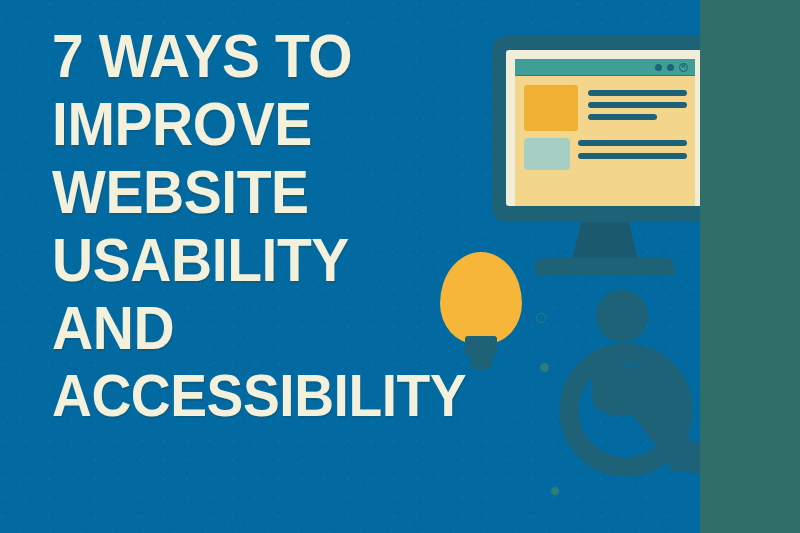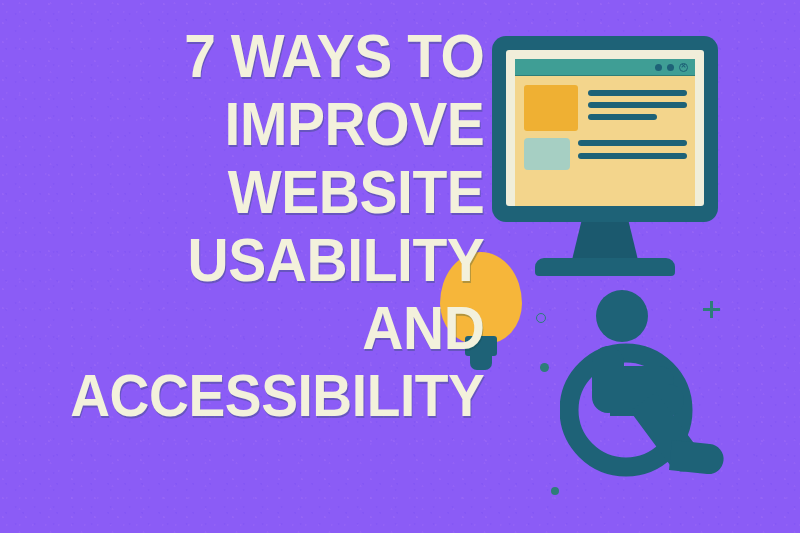--- a/index.html
+++ b/index.html
@@ -6,26 +6,25 @@
   html, body {
     margin: 0;
     padding: 0;
     background: #2f6f6a;
   }
   body {
     font-family: "Liberation Sans", sans-serif;
   }
   #poster {
     position: relative;
-    width: 800px;
+    width: 700px;
     height: 533px;
     overflow: hidden;
-    background: #8b5cf6;
+    background: #0369a1;
     user-select: none;
-    text-align: right;
   }
   
   #poster::after {
     content: "";
     position: absolute;
     inset: 0;
     pointer-events: none;
     opacity: .16;
     background-image:
       radial-gradient(circle at 12% 22%, rgba(255,255,255,.55) 0 .8px, transparent 1.2px),

